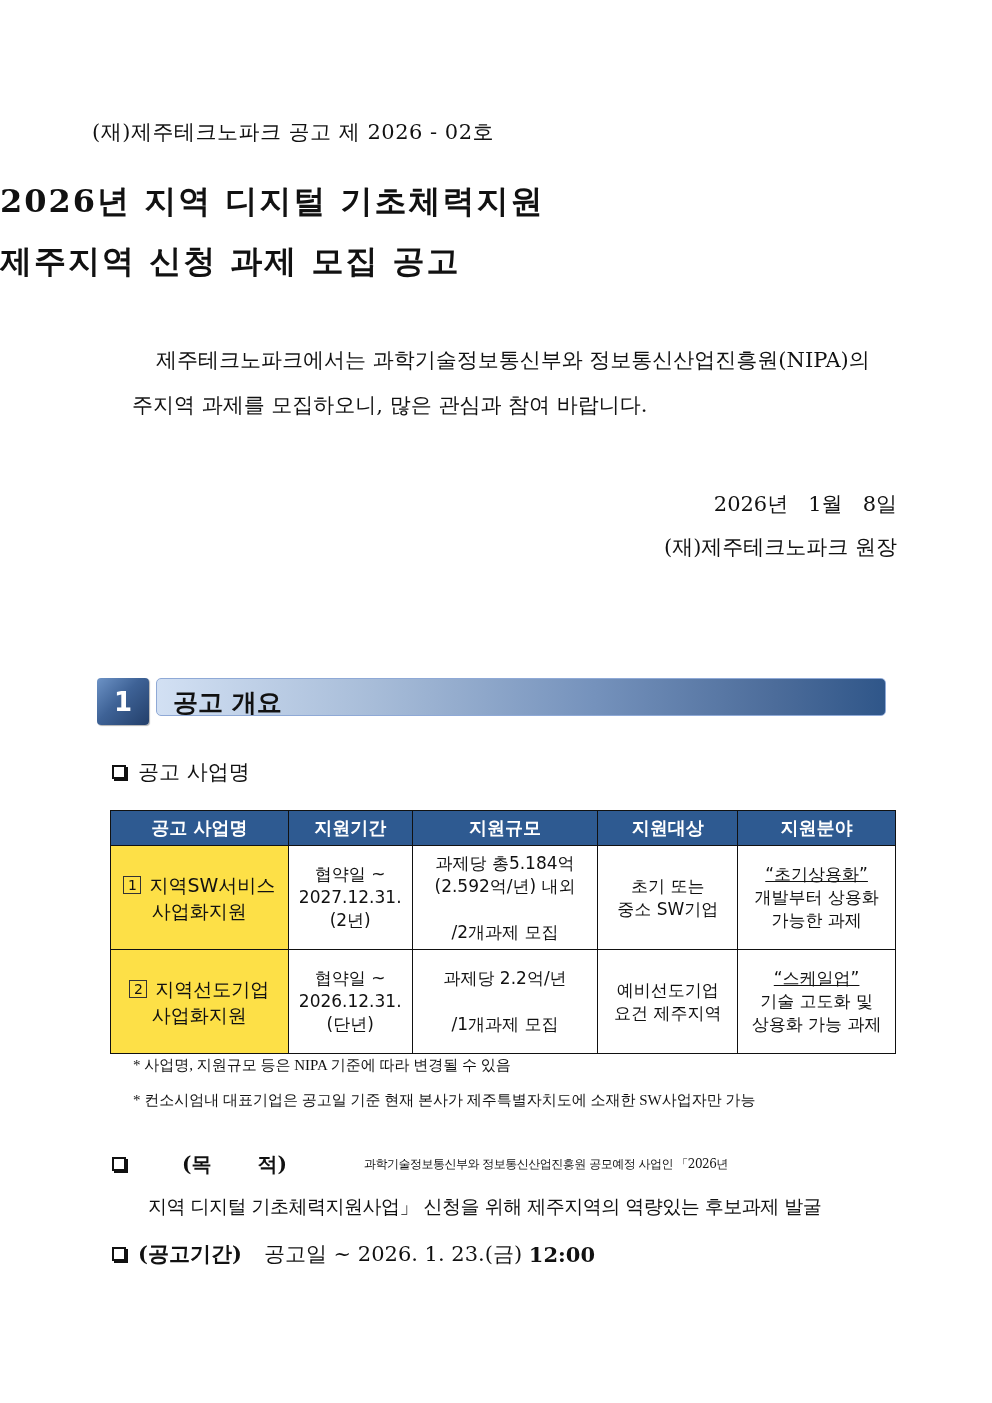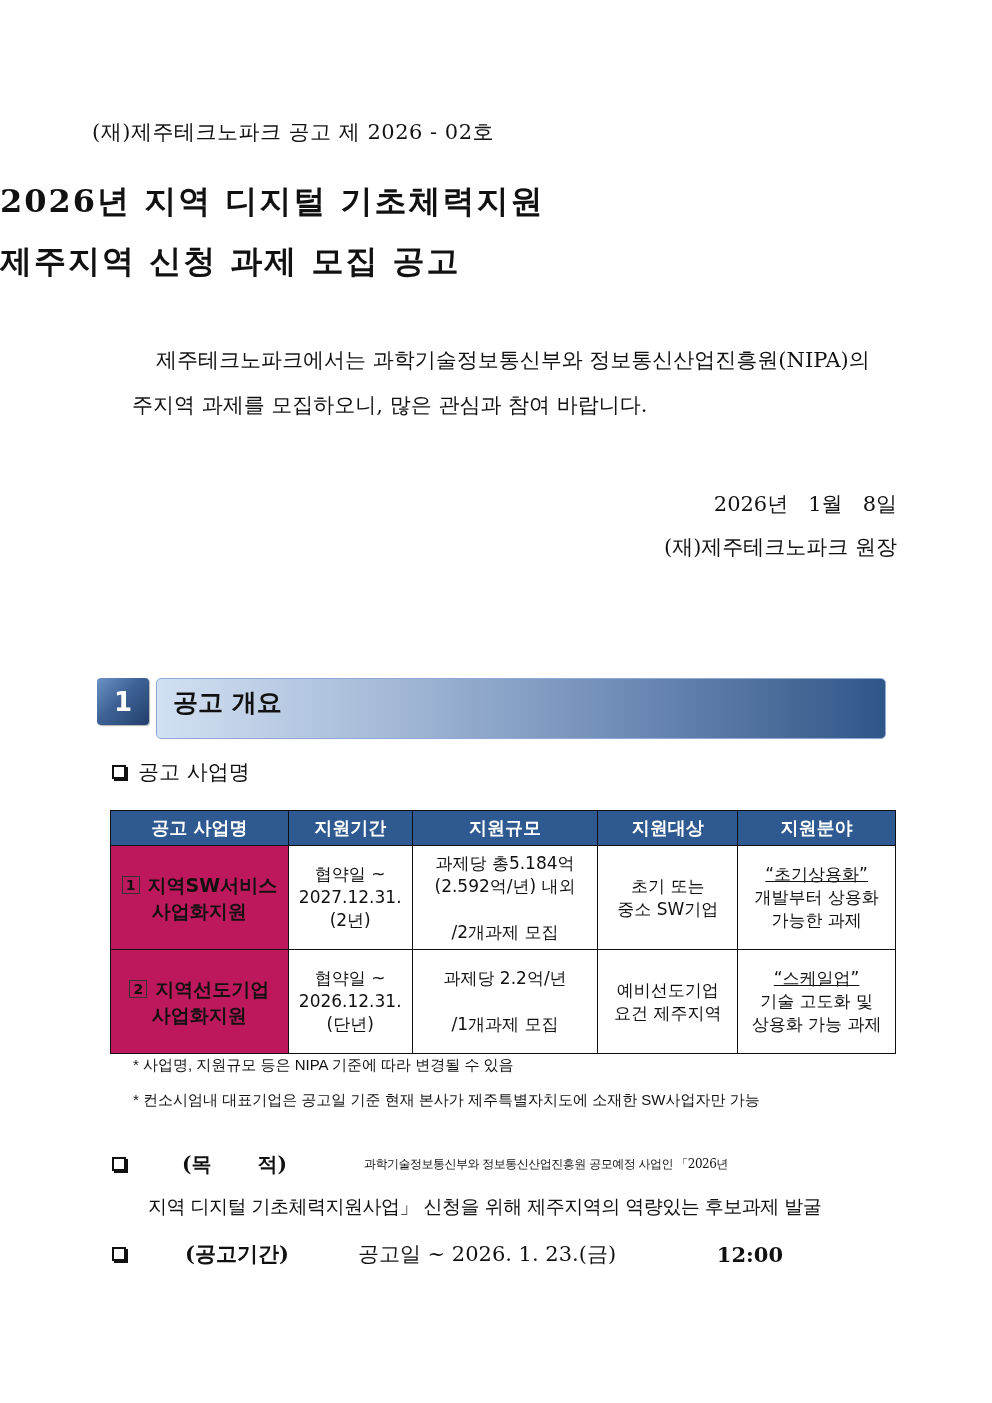--- a/index.html
+++ b/index.html
@@ -16,48 +16,48 @@
   .intro .ln1 { padding-left: 24px; }
 
   .date { position: absolute; right: 95px; top: 490px; font-size: 21px; text-align: right; }
   .org  { position: absolute; right: 95px; top: 533px; font-size: 21px; text-align: center; }
 
   .section-head { position: absolute; left: 97px; top: 678px; height: 47px; width: 789px; }
   .section-num { position: absolute; left: 0; top: 0; width: 52px; height: 47px; border-radius: 4px;
     background: linear-gradient(135deg, #6d93c6 0%, #3e6296 45%, #233f6a 100%);
     color: #fff; font-family: "DejaVu Sans", sans-serif; font-weight: bold; font-size: 26px;
     display: flex; align-items: center; justify-content: center; box-shadow: 1px 1px 1px rgba(0,0,0,0.3); }
-  .section-bar { position: absolute; left: 59px; top: 0; width: 730px; height: 61px; border-radius: 5px;
+  .section-bar { position: absolute; left: 59px; top: 0; width: 730px; height: 38px; border-radius: 5px;
     border: 1px solid #8fa9d6;
     background: linear-gradient(90deg, #d2e0f3 0%, #a7bcd8 30%, #7592bc 60%, #4c6c9a 85%, #2f5689 100%); }
   .section-title { position: absolute; left: 16px; top: 7px; font-family: "DejaVu Sans", sans-serif; font-weight: bold; font-size: 25px; color: #111; }
 
   .bullet-row { position: absolute; left: 112px; font-size: 21px; display: flex; align-items: center; }
   .sq { display: inline-block; width: 14px; height: 14px; border: 2px solid #111; margin-right: 12px; box-shadow: 2px 2px 0 #111; background: #fff; }
   .b1 { top: 758px; }
 
   table.grid { position: absolute; left: 110px; top: 810px; width: 786px; border-collapse: collapse;
     font-family: "DejaVu Sans", sans-serif; font-size: 17px; }
   table.grid th { background: #2e5a91; color: #fff; font-weight: bold; height: 35px; border: 1px solid #111; font-size: 18px; }
   table.grid td { border: 1px solid #111; text-align: center; vertical-align: middle; line-height: 23px; height: 104px; }
-  table.grid td.name { background: #be185d; font-size: 19px; line-height: 26px; font-weight: bold; }
+  table.grid td.name { background: #fde047; font-size: 19px; line-height: 26px; }
   .boxnum { display: inline-block; width: 18px; height: 18px; border: 1px solid #333; font-size: 14px; line-height: 16px; text-align: center; margin-right: 8px; vertical-align: 2px; }
   .ul { text-decoration: underline; }
   .gap { display: block; height: 23px; }
 
-  .note { position: absolute; left: 133px; font-family: Liberation Sans, sans-serif; font-size: 15px; }
+  .note { position: absolute; left: 133px; font-family: Liberation Serif, serif; font-size: 15px; }
   .n1 { top: 1056px; }
   .n2 { top: 1091px; }
 
   .purpose { position: absolute; left: 112px; top: 1143px; width: 790px; font-size: 20px; line-height: 42px; }
   .purpose .ln2 { display: block; padding-left: 36px; white-space: nowrap; }
   .purpose .ln1 { display: flex; align-items: center; white-space: nowrap; gap: 44px; }
   .purpose .lbl-wide { display: inline-block; width: 122px; font-weight: bold; }
 
-  .period { position: absolute; left: 112px; top: 1240px; font-size: 21px; display: flex; align-items: center; white-space: nowrap; gap: 47px; }
+  .period { position: absolute; left: 112px; top: 1240px; font-size: 21px; display: flex; align-items: center; white-space: nowrap; }
   .period .lbl { font-weight: bold; margin-right: 22px; }
   .period .strong { font-weight: bold; }
 </style>
 </head>
 <body>
 
 <div class="doc-number">(재)제주테크노파크 공고 제 2026 - 02호</div>
 <div class="title t1">2026년 지역 디지털 기초체력지원</div>
 <div class="title t2">제주지역 신청 과제 모집 공고</div>
 

